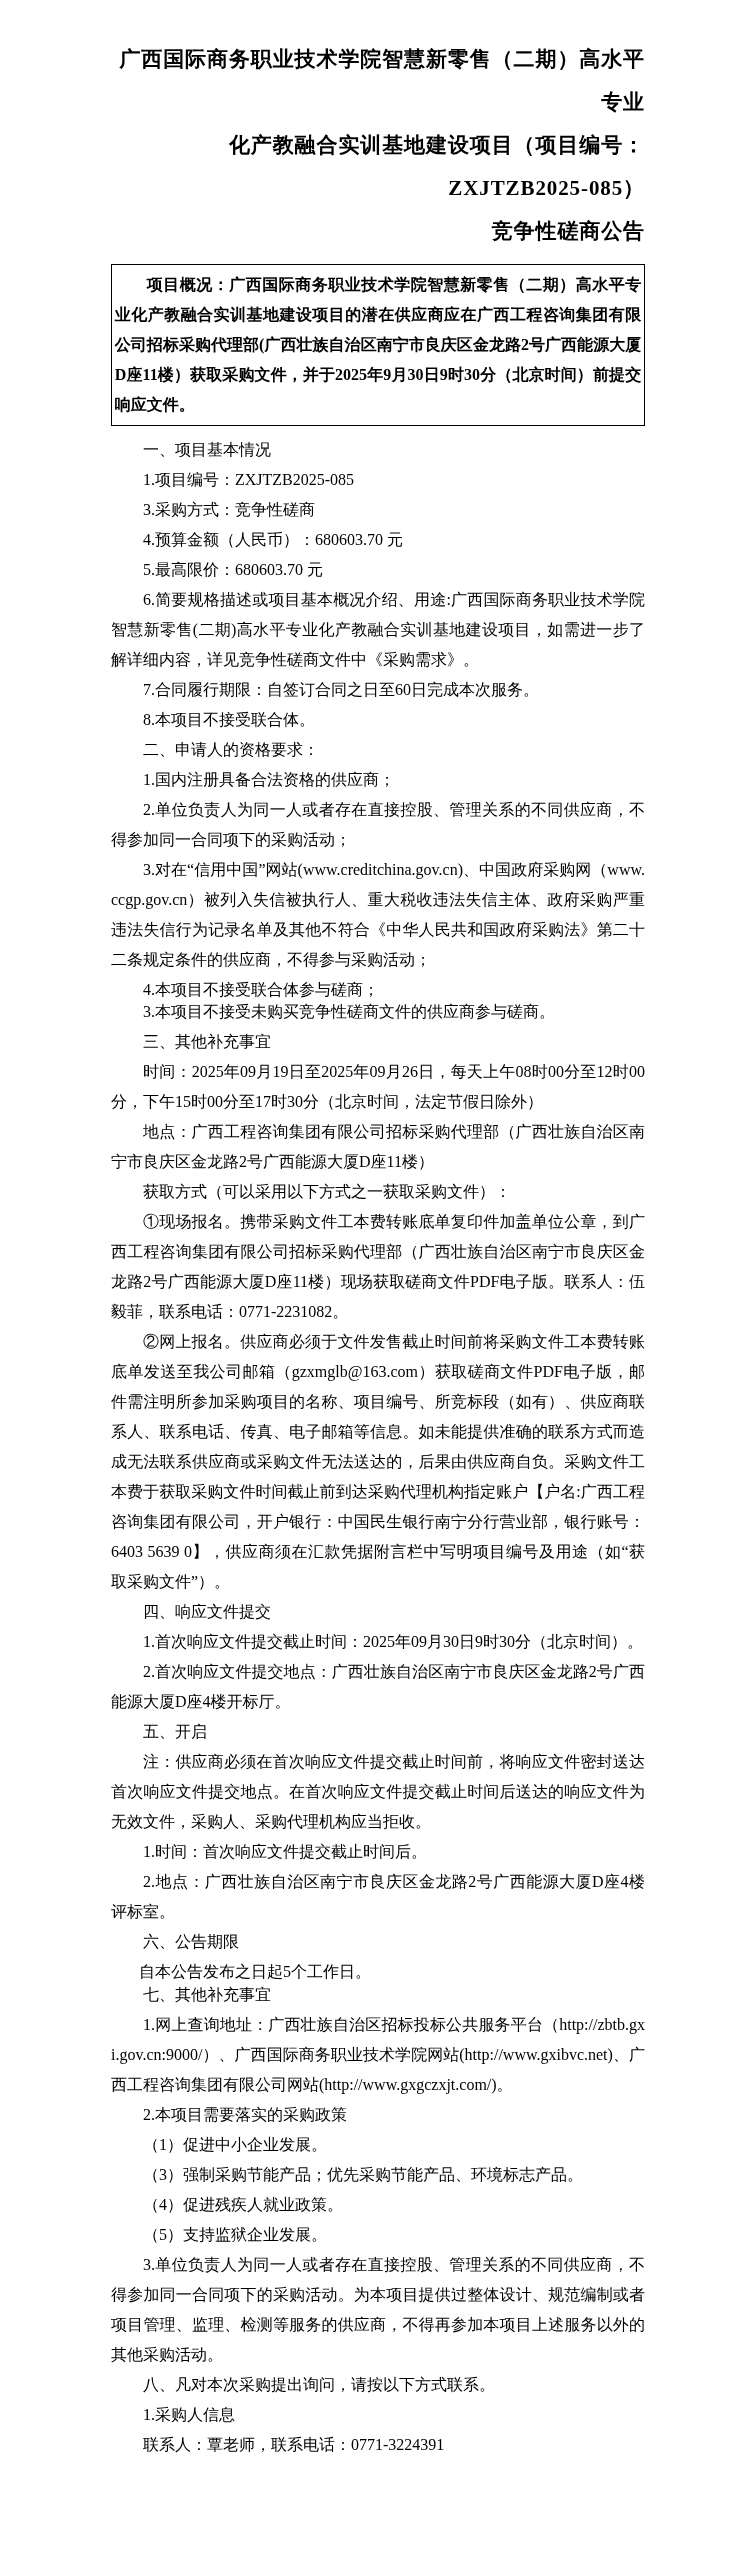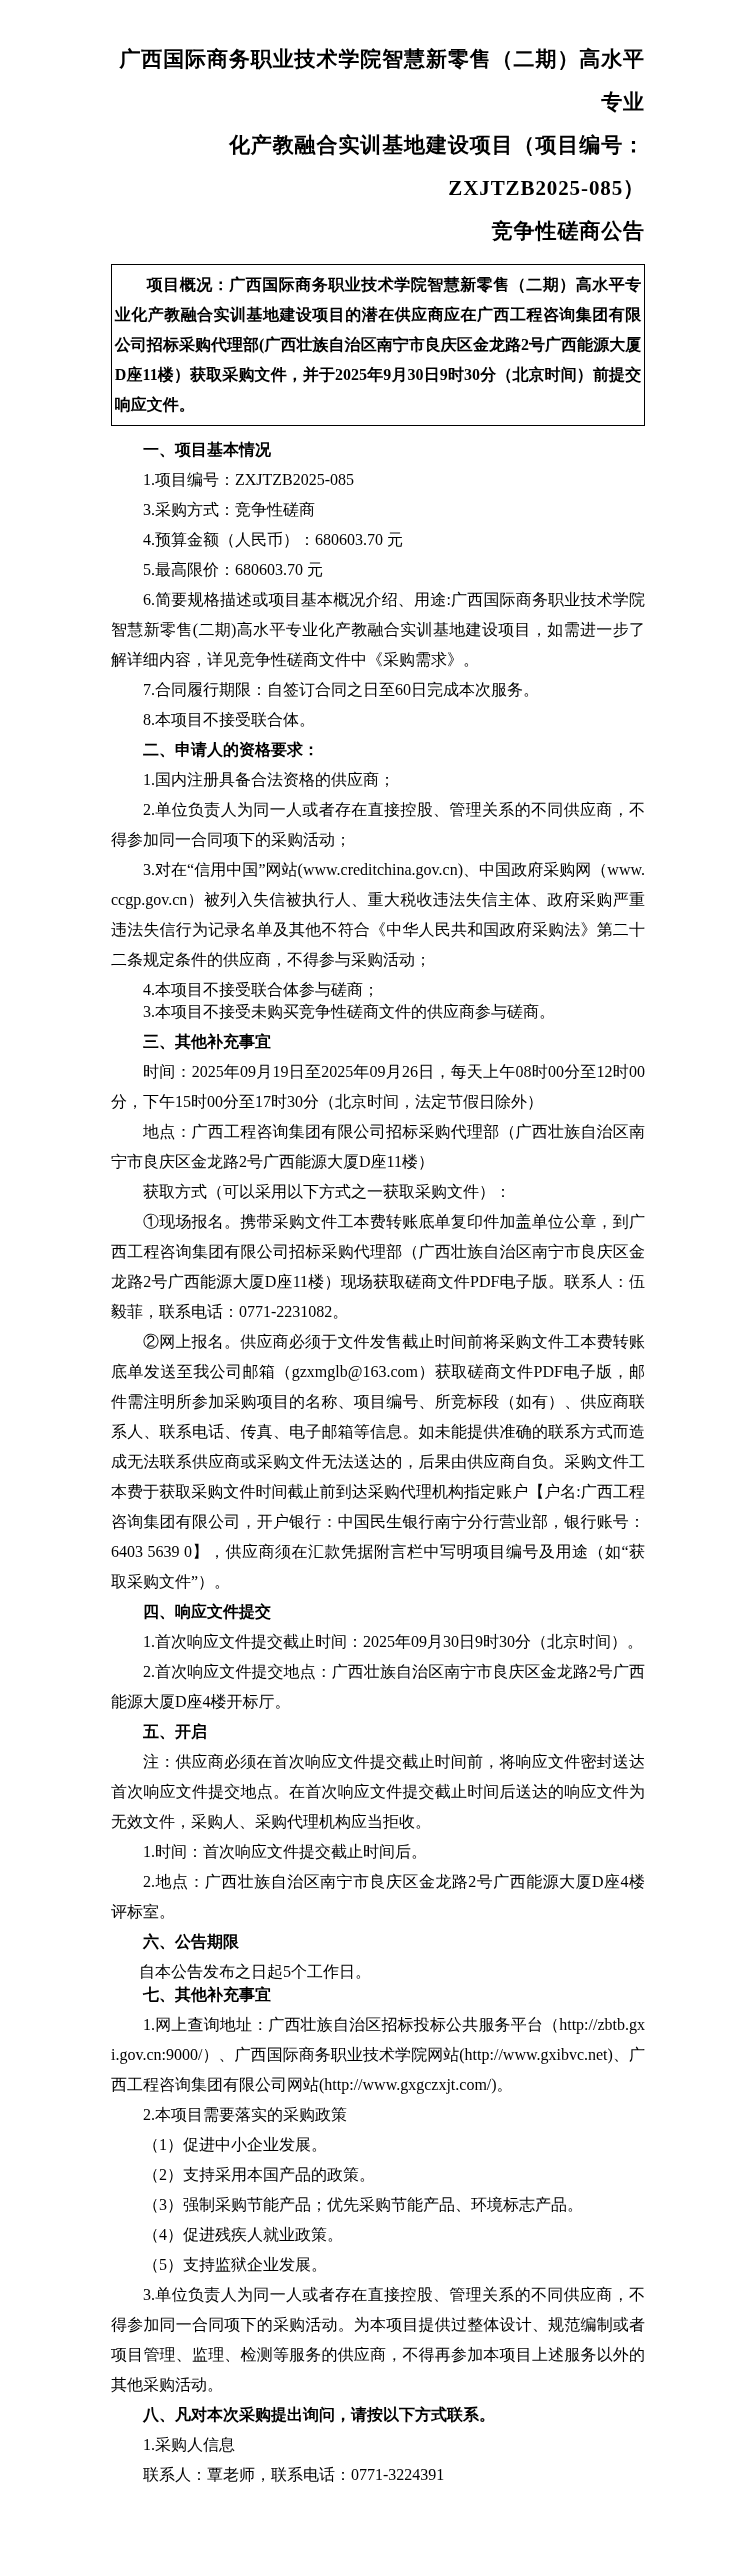--- a/index.html
+++ b/index.html
@@ -35,21 +35,21 @@
   }
   .para {
     margin: 0;
     font-size: 16px;
     line-height: 30px;
     text-indent: 2em;
     text-align: justify;
     word-break: break-all;
   }
   .heading {
-    font-weight: bold;
+    font-weight: normal;
   }
   .flush {
     text-indent: 0;
     margin-left: 28px;
   }
   .tight {
     margin-top: -7.6px;
   }
   .first-heading {
     margin-top: 9.4px;
@@ -96,21 +96,20 @@
       <p class="para heading">五、开启</p>
       <p class="para">注：供应商必须在首次响应文件提交截止时间前，将响应文件密封送达首次响应文件提交地点。在首次响应文件提交截止时间后送达的响应文件为无效文件，采购人、采购代理机构应当拒收。</p>
       <p class="para">1.时间：首次响应文件提交截止时间后。</p>
       <p class="para">2.地点：广西壮族自治区南宁市良庆区金龙路2号广西能源大厦D座4楼评标室。</p>
       <p class="para heading">六、公告期限</p>
       <p class="para flush">自本公告发布之日起5个工作日。</p>
       <p class="para heading tight">七、其他补充事宜</p>
       <p class="para">1.网上查询地址：广西壮族自治区招标投标公共服务平台（http://zbtb.gxi.gov.cn:9000/）、广西国际商务职业技术学院网站(http://www.gxibvc.net)、广西工程咨询集团有限公司网站(http://www.gxgczxjt.com/)。</p>
       <p class="para">2.本项目需要落实的采购政策</p>
       <p class="para">（1）促进中小企业发展。</p>
-      <p class="para">（2）支持采用本国产品的政策。</p>
       <p class="para">（3）强制采购节能产品；优先采购节能产品、环境标志产品。</p>
       <p class="para">（4）促进残疾人就业政策。</p>
       <p class="para">（5）支持监狱企业发展。</p>
       <p class="para">3.单位负责人为同一人或者存在直接控股、管理关系的不同供应商，不得参加同一合同项下的采购活动。为本项目提供过整体设计、规范编制或者项目管理、监理、检测等服务的供应商，不得再参加本项目上述服务以外的其他采购活动。</p>
       <p class="para heading">八、凡对本次采购提出询问，请按以下方式联系。</p>
       <p class="para">1.采购人信息</p>
       <p class="para">联系人：覃老师，联系电话：0771-3224391</p>
     </div>
 </div>
 

